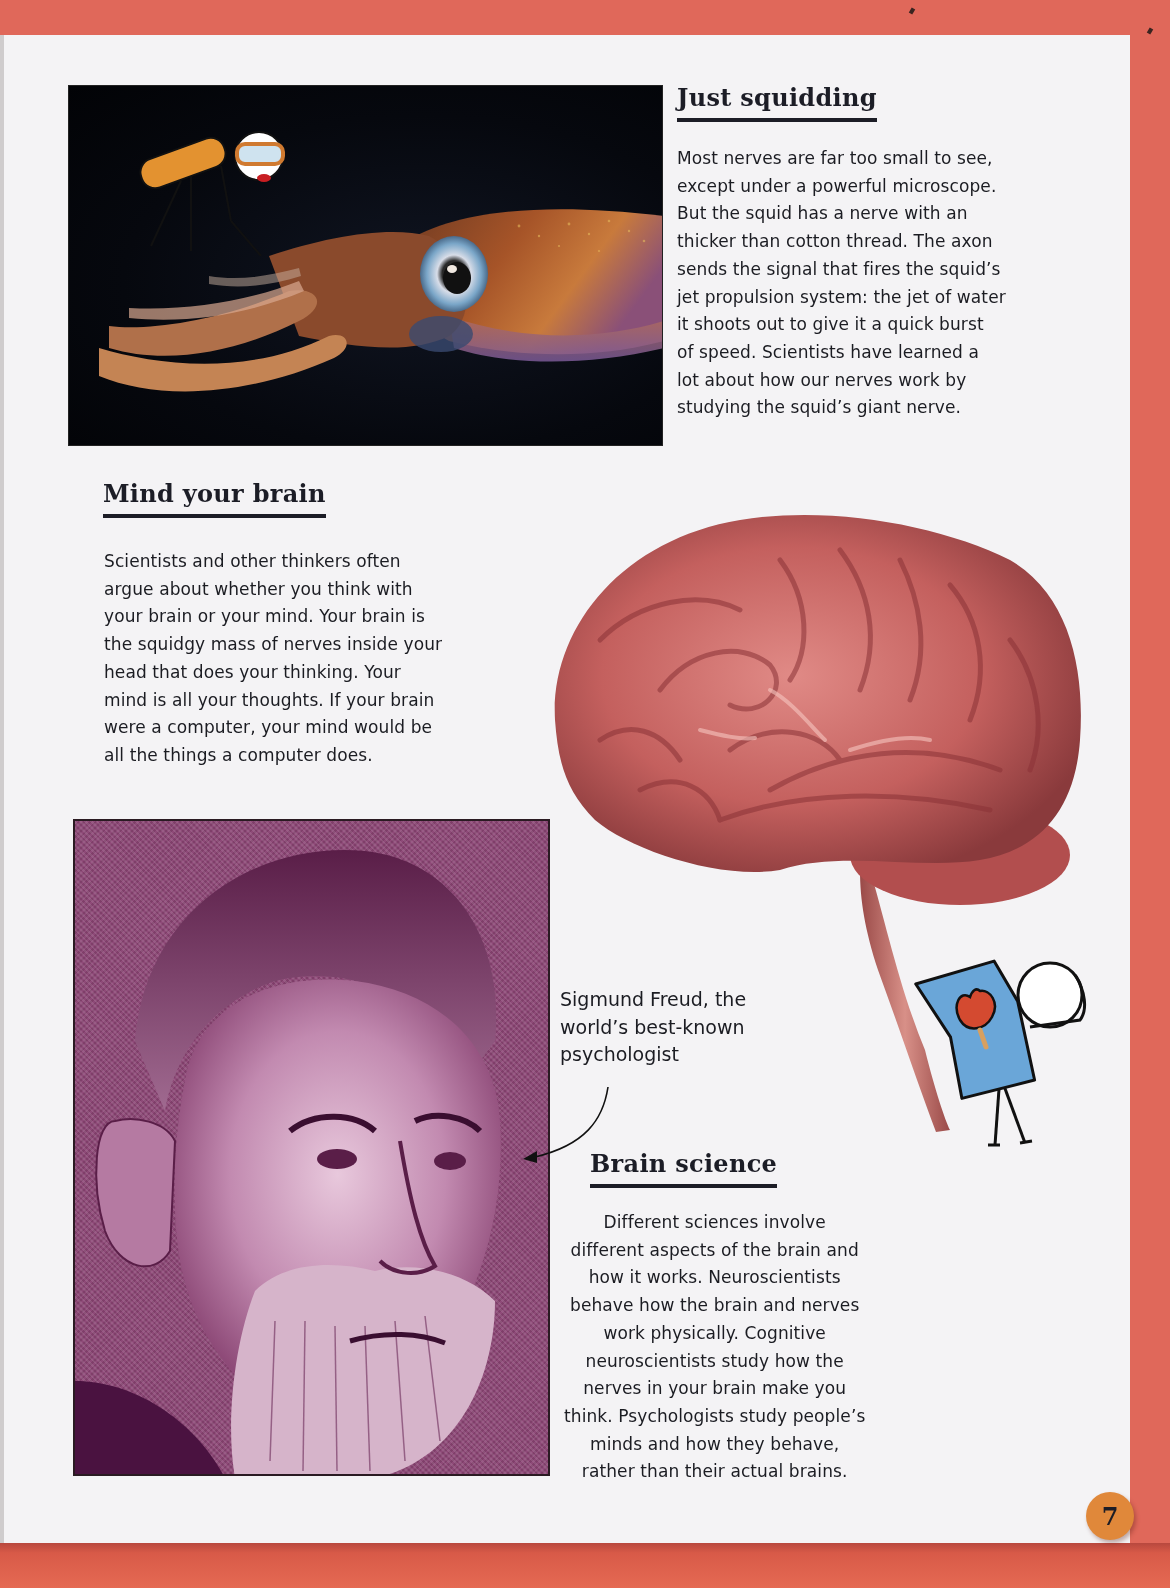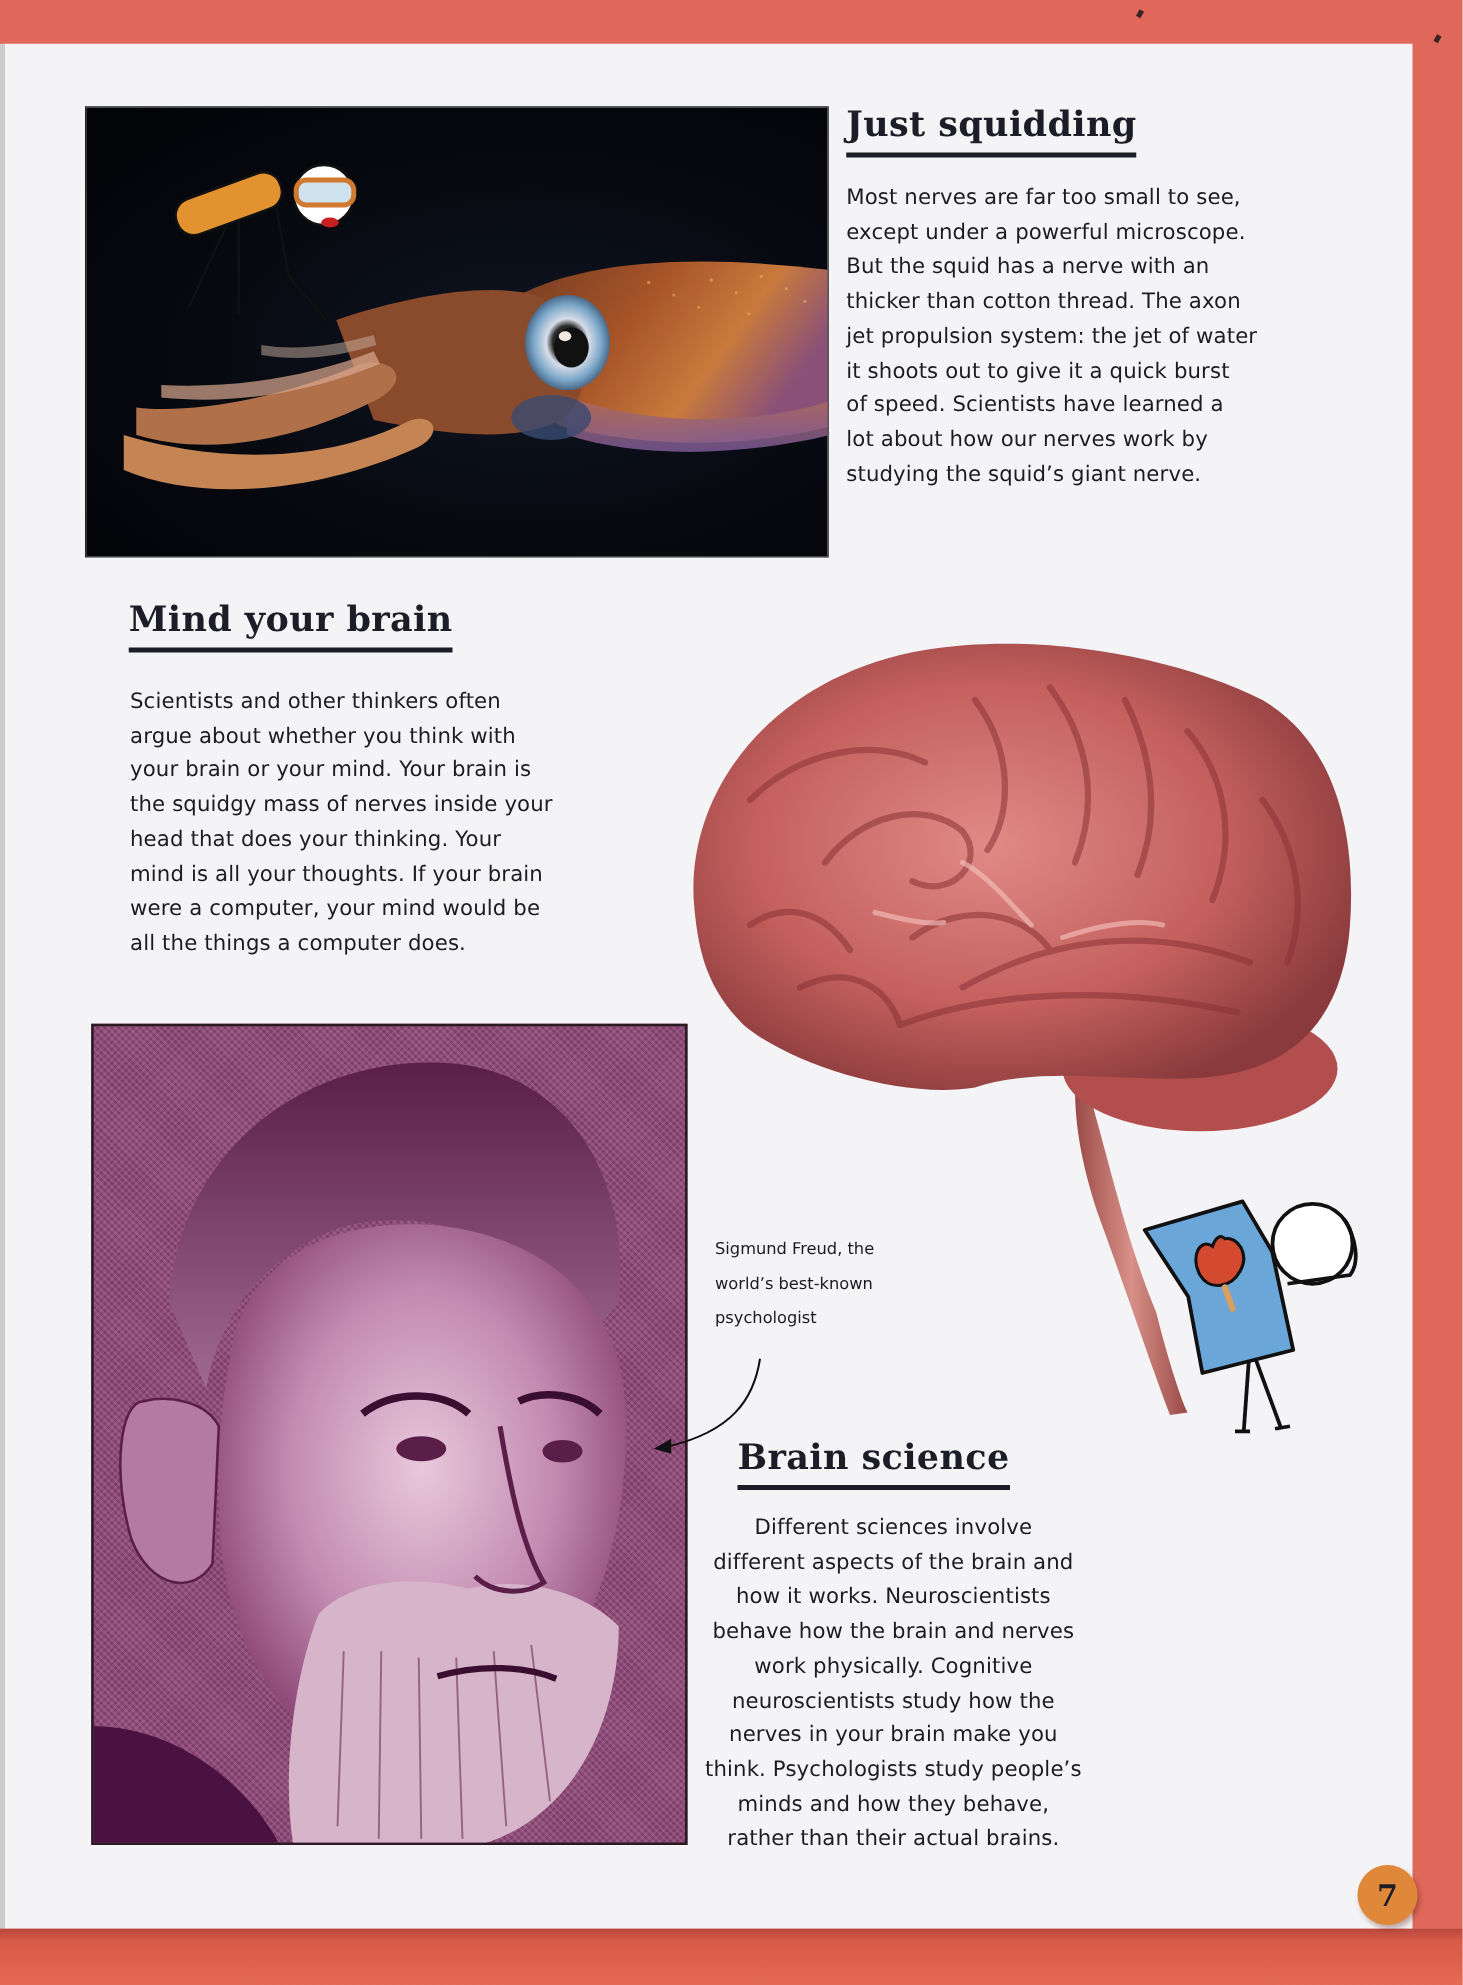--- a/index.html
+++ b/index.html
@@ -24,21 +24,21 @@
     position: absolute; left: 0; top: 1543px; width: 1170px; height: 45px;
     background: linear-gradient(#b8483e 0px, #d85a48 10px, #e56a53 100%);
   }
   .speck { position:absolute; width:4px; height:6px; background:#3a2420; transform: rotate(30deg); }
 
   
   .heading {
     position: absolute;
     font-family: "DejaVu Serif", "Liberation Serif", serif;
     font-weight: bold;
-    font-size: 28px;
+    font-size: 24px;
     letter-spacing: 0.3px;
     color: #1c1d26;
     padding-bottom: 6px;
     border-bottom: 4px solid #1c1d26;
     white-space: nowrap;
     line-height: 1.15;
   }
   .body-text {
     position: absolute;
     font-family: "DejaVu Sans", "Liberation Sans", sans-serif;
@@ -67,23 +67,23 @@
     border: 2px solid #2a1a22;
     background:
       repeating-linear-gradient(45deg, rgba(255,255,255,0.10) 0 2px, transparent 2px 4px),
       repeating-linear-gradient(-45deg, rgba(60,10,40,0.18) 0 2px, transparent 2px 4px),
       #8e4a78;
     overflow: hidden;
   }
   .freud-photo svg { position: absolute; left: 0; top: 0; }
 
   .caption {
-    position: absolute; left: 572px; top: 986px;
+    position: absolute; left: 560px; top: 986px;
     font-family: "DejaVu Sans", "Liberation Sans", sans-serif;
-    font-size: 13px; line-height: 27.7px; color: #1b1c22;
+    font-size: 19px; line-height: 27.7px; color: #1b1c22;
   }
   .caption span { display:block; white-space: nowrap; }
   .pointer { position: absolute; left: 515px; top: 1085px; }
 
   .page-number {
     position: absolute; left: 1086px; top: 1492px; width: 48px; height: 48px;
     border-radius: 50%;
     background: #e0883a;
     box-shadow: 2px 3px 4px rgba(90,30,20,0.35);
     font-family: "DejaVu Serif", "Liberation Serif", serif;
@@ -164,20 +164,21 @@
     <ellipse cx="133" cy="52" rx="7" ry="4" fill="#c81e22"></ellipse>
   </svg>
 </div>
 
 <div class="heading" style="left:677px;top:84px;">Just squidding</div>
 <div class="body-text" style="left:677px;top:145px;">
   <span>Most nerves are far too small to see,</span>
   <span>except under a powerful microscope.</span>
   <span>But the squid has a nerve with an</span>
   <span>thicker than cotton thread. The axon</span>
+  <span>sends the signal that fires the squid’s</span>
   <span>jet propulsion system: the jet of water</span>
   <span>it shoots out to give it a quick burst</span>
   <span>of speed. Scientists have learned a</span>
   <span>lot about how our nerves work by</span>
   <span>studying the squid’s giant nerve.</span>
 </div>
 
 <div class="heading" style="left:103px;top:480px;">Mind your brain</div>
 <div class="body-text" style="left:104px;top:548px;">
   <span>Scientists and other thinkers often</span>

